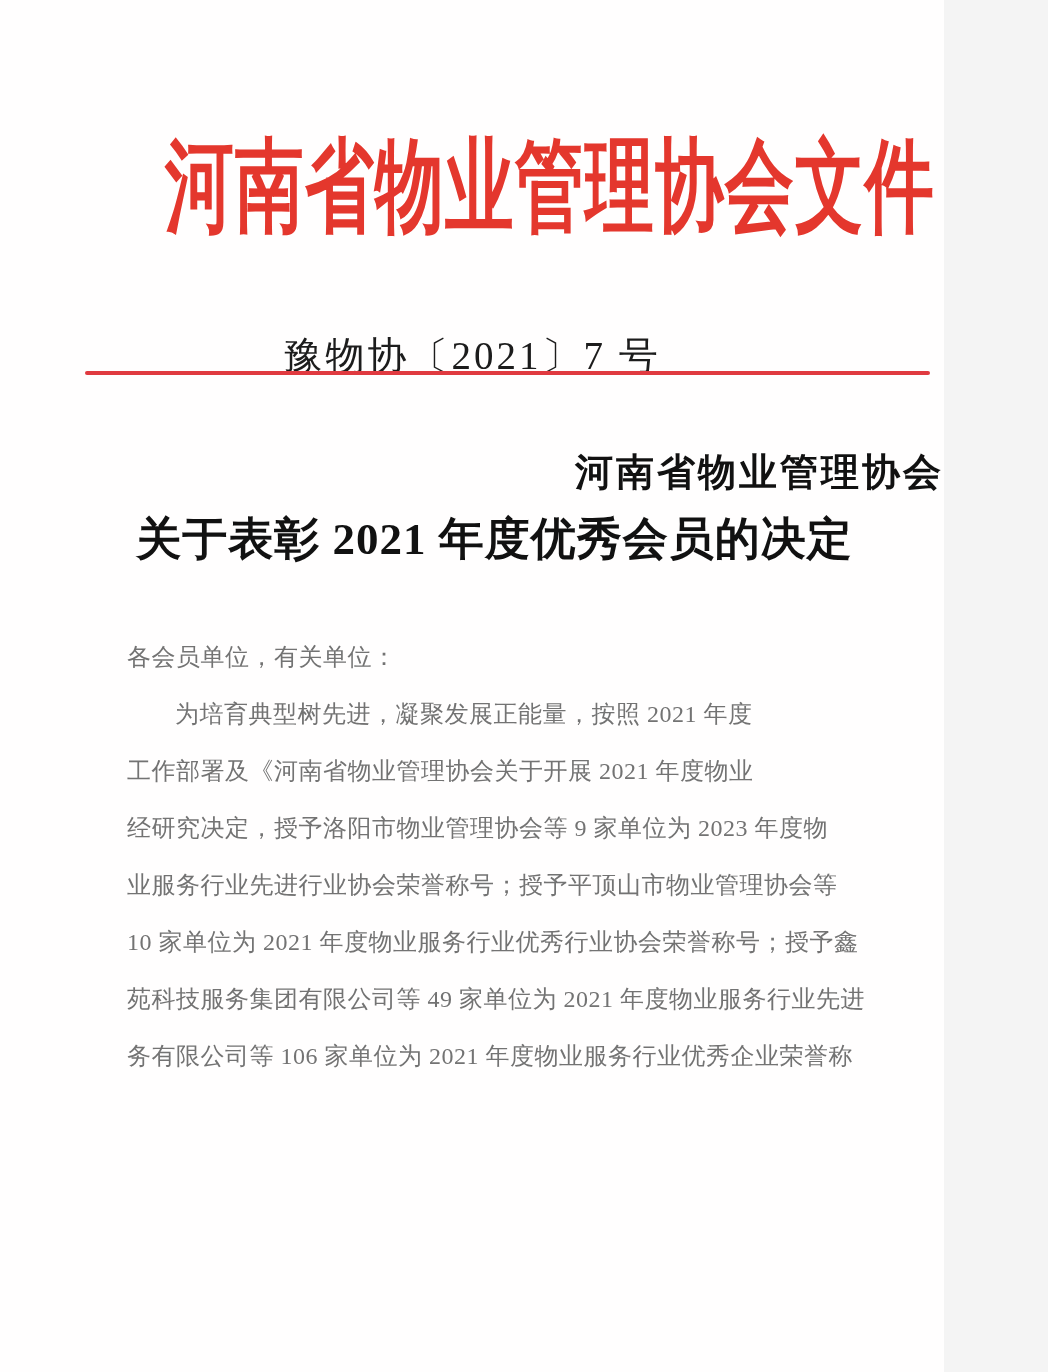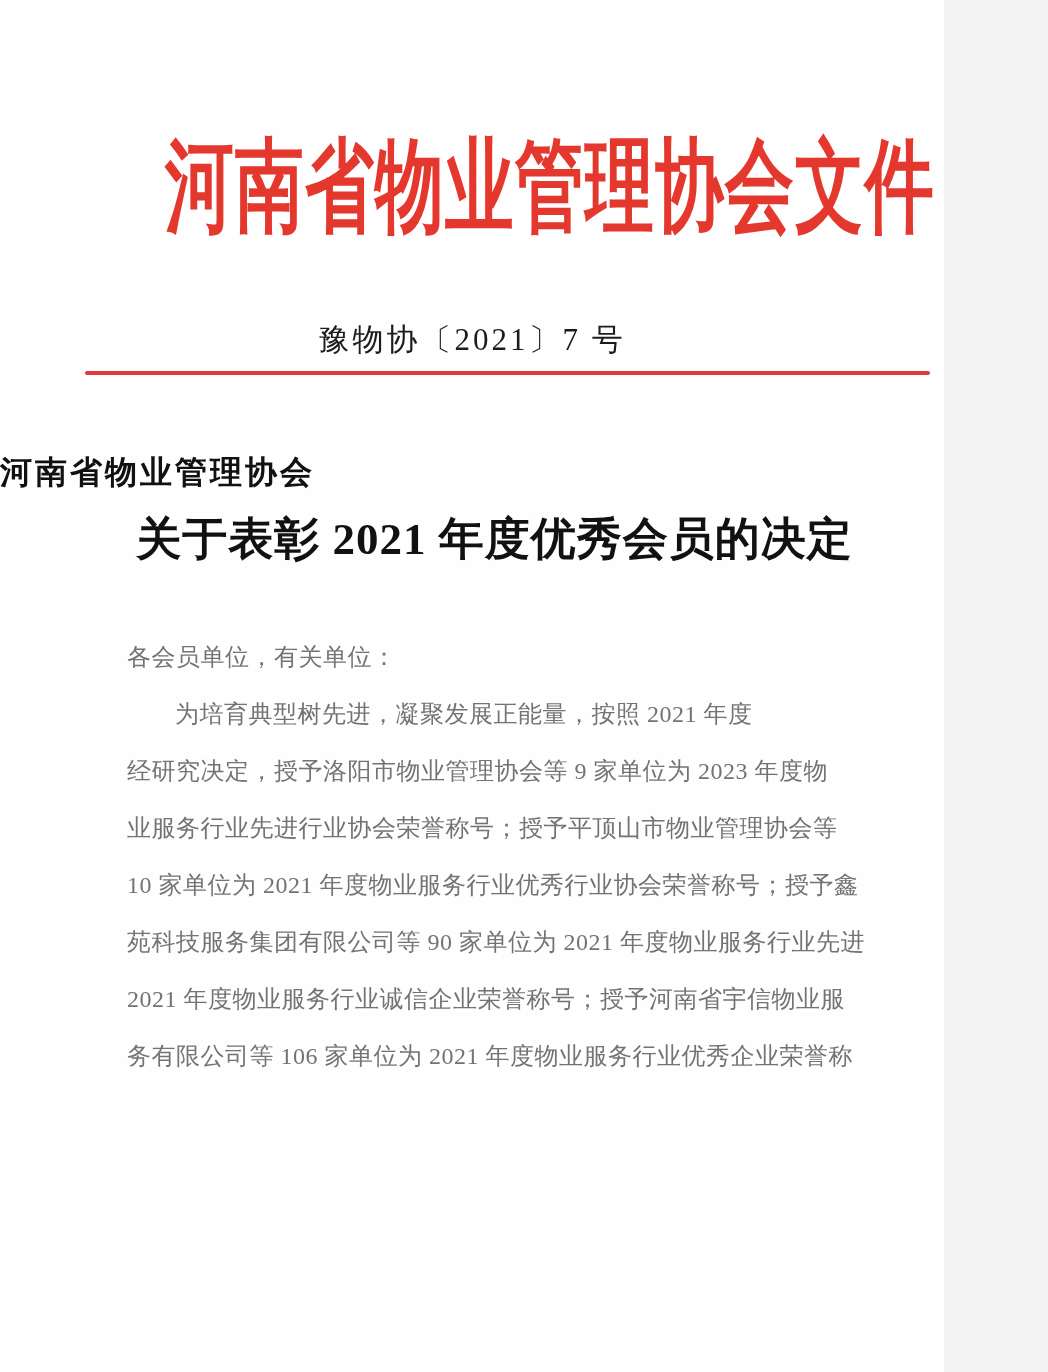--- a/index.html
+++ b/index.html
@@ -30,46 +30,46 @@
   }
   .red-header .squeeze {
     display: inline-block;
     transform: scaleX(0.70) scaleY(1.04);
     transform-origin: center;
     letter-spacing: 2px;
   }
   
   .doc-number {
     position: absolute;
-    top: 320px;
+    top: 336px;
     left: 0;
     width: 100%;
     text-align: center;
-    font-size: 31px;
+    font-size: 39px;
     line-height: 40px;
     letter-spacing: 3px;
     color: #1c1c1c;
   }
   
   .red-divider {
     position: absolute;
     top: 371px;
     left: 85px;
     width: 845px;
     height: 4px;
     border-radius: 2px;
   }
   
   .title-line1 {
     position: absolute;
     top: 449px;
     left: 0;
     width: 100%;
-    text-align: left;
-    font-size: 32px;
+    text-align: right;
+    font-size: 38px;
     line-height: 46px;
     font-weight: 700;
     letter-spacing: 3px;
     color: #111;
   }
   .title-line2 {
     position: absolute;
     top: 512px;
     left: 0;
     width: 100%;
@@ -113,21 +113,21 @@
 
   <div class="red-divider" style="background-color: rgb(224, 58, 64);"></div>
 
   <div class="title-line1">河南省物业管理协会</div>
 
   <div class="title-line2">关于表彰 2021 年度优秀会员的决定</div>
 
   <div class="body-text">
     <div class="body-line">各会员单位，有关单位：</div>
     <div class="body-line indent">为培育典型树先进，凝聚发展正能量，按照 2021 年度</div>
+    <div class="body-line">工作部署及《河南省物业管理协会关于开展 2021 年度物业</div>
     <div class="body-line">经研究决定，授予洛阳市物业管理协会等 9 家单位为 2023 年度物</div>
     <div class="body-line">业服务行业先进行业协会荣誉称号；授予平顶山市物业管理协会等</div>
     <div class="body-line">10 家单位为 2021 年度物业服务行业优秀行业协会荣誉称号；授予鑫</div>
-    <div class="body-line">苑科技服务集团有限公司等 90 家单位为 2021 年度物业服务行业先进</div>
-    <div class="body-line">2021 年度物业服务行业诚信企业荣誉称号；授予河南省宇信物业服</div>
+    <div class="body-line">苑科技服务集团有限公司等 49 家单位为 2021 年度物业服务行业先进</div>
     <div class="body-line">务有限公司等 106 家单位为 2021 年度物业服务行业优秀企业荣誉称</div>
   </div>
 
 </div>
 
 </body></html>

